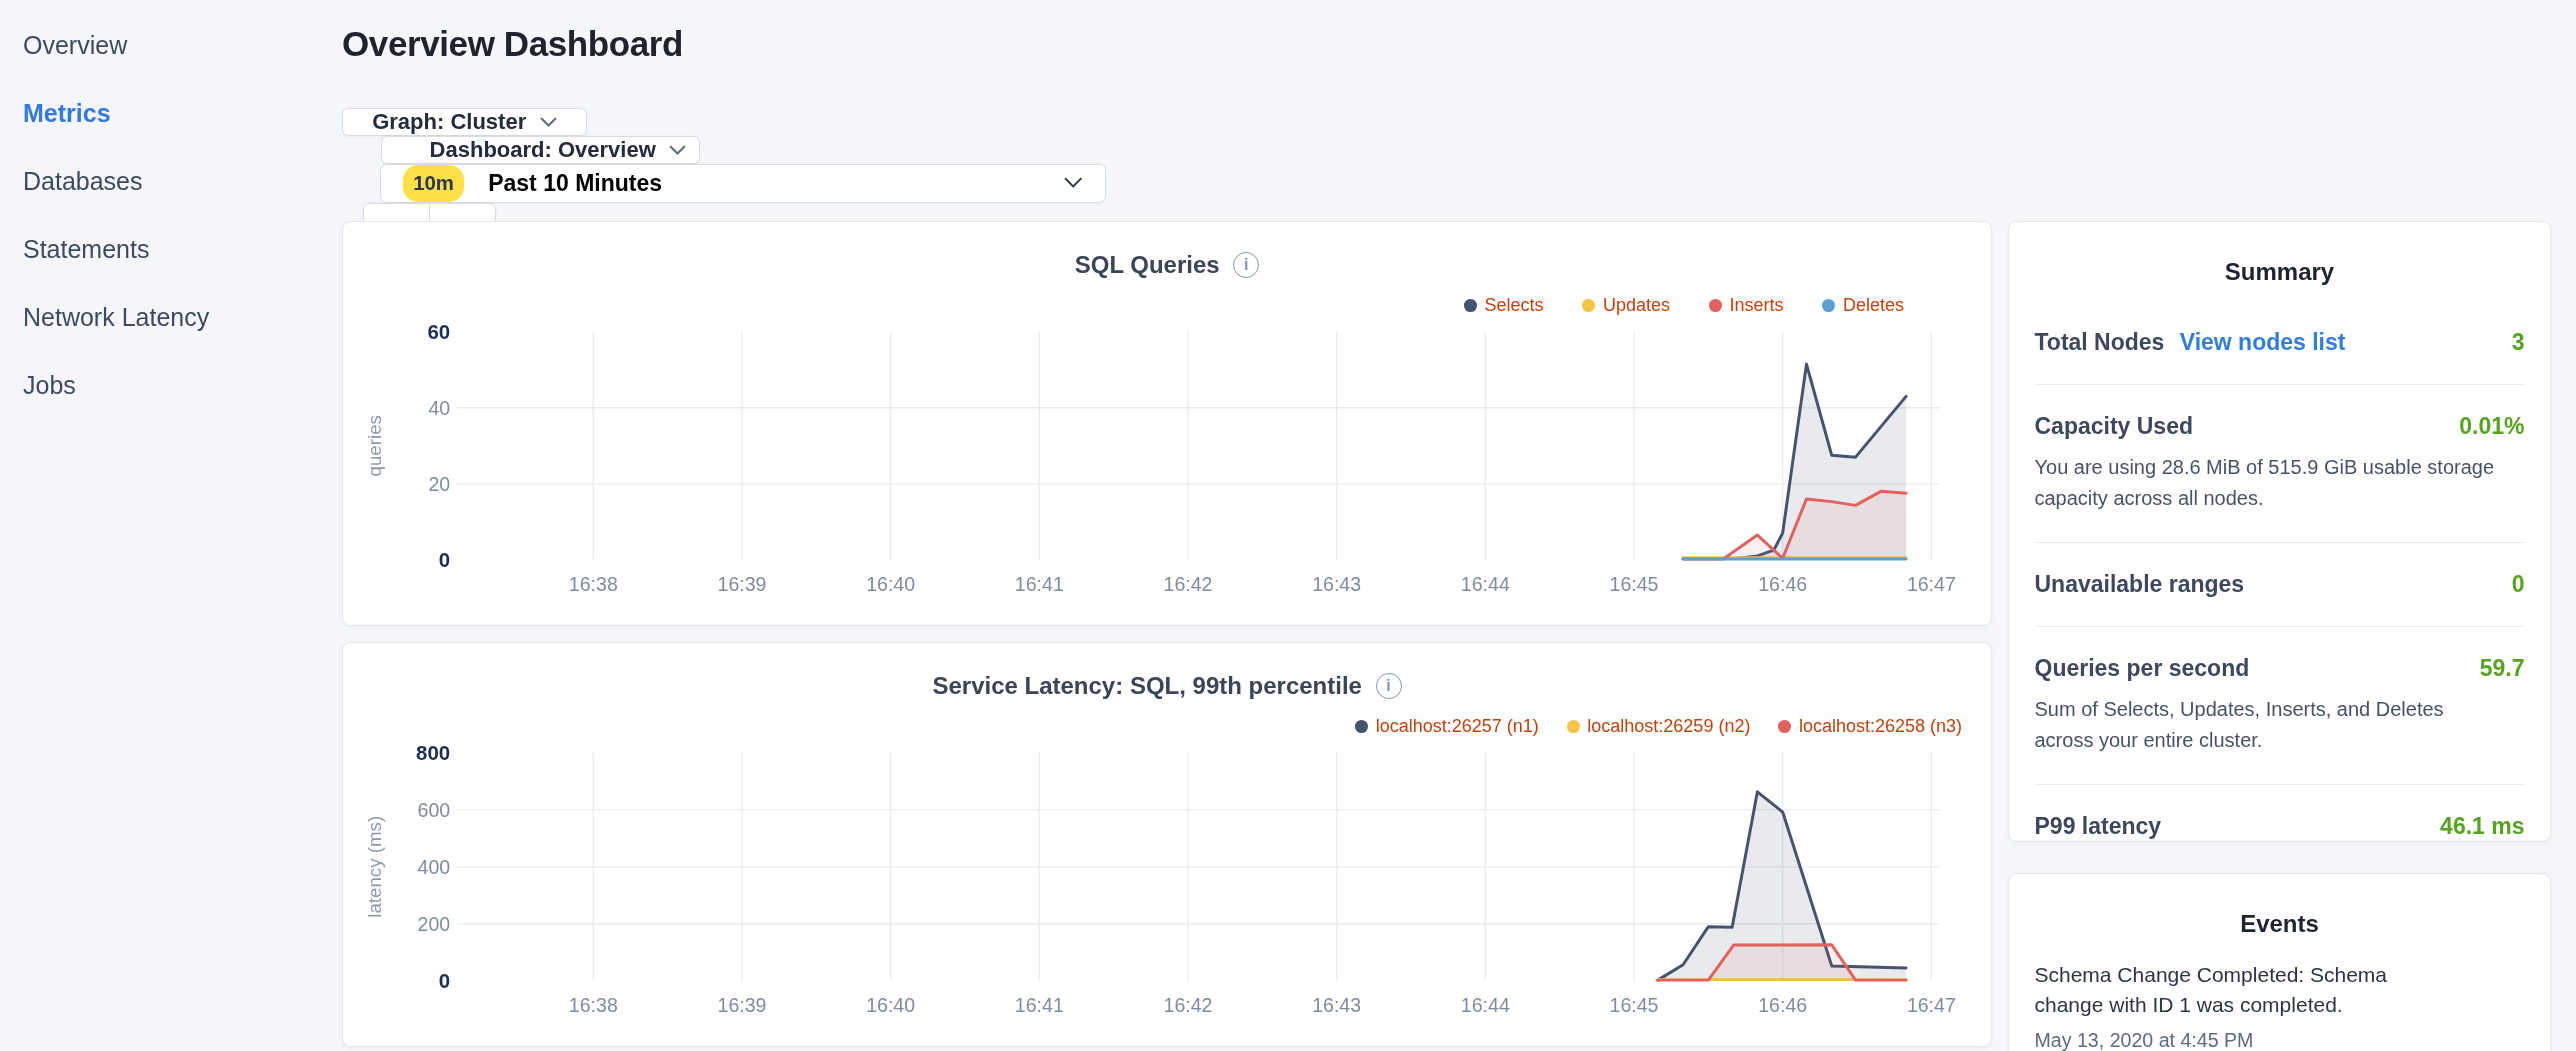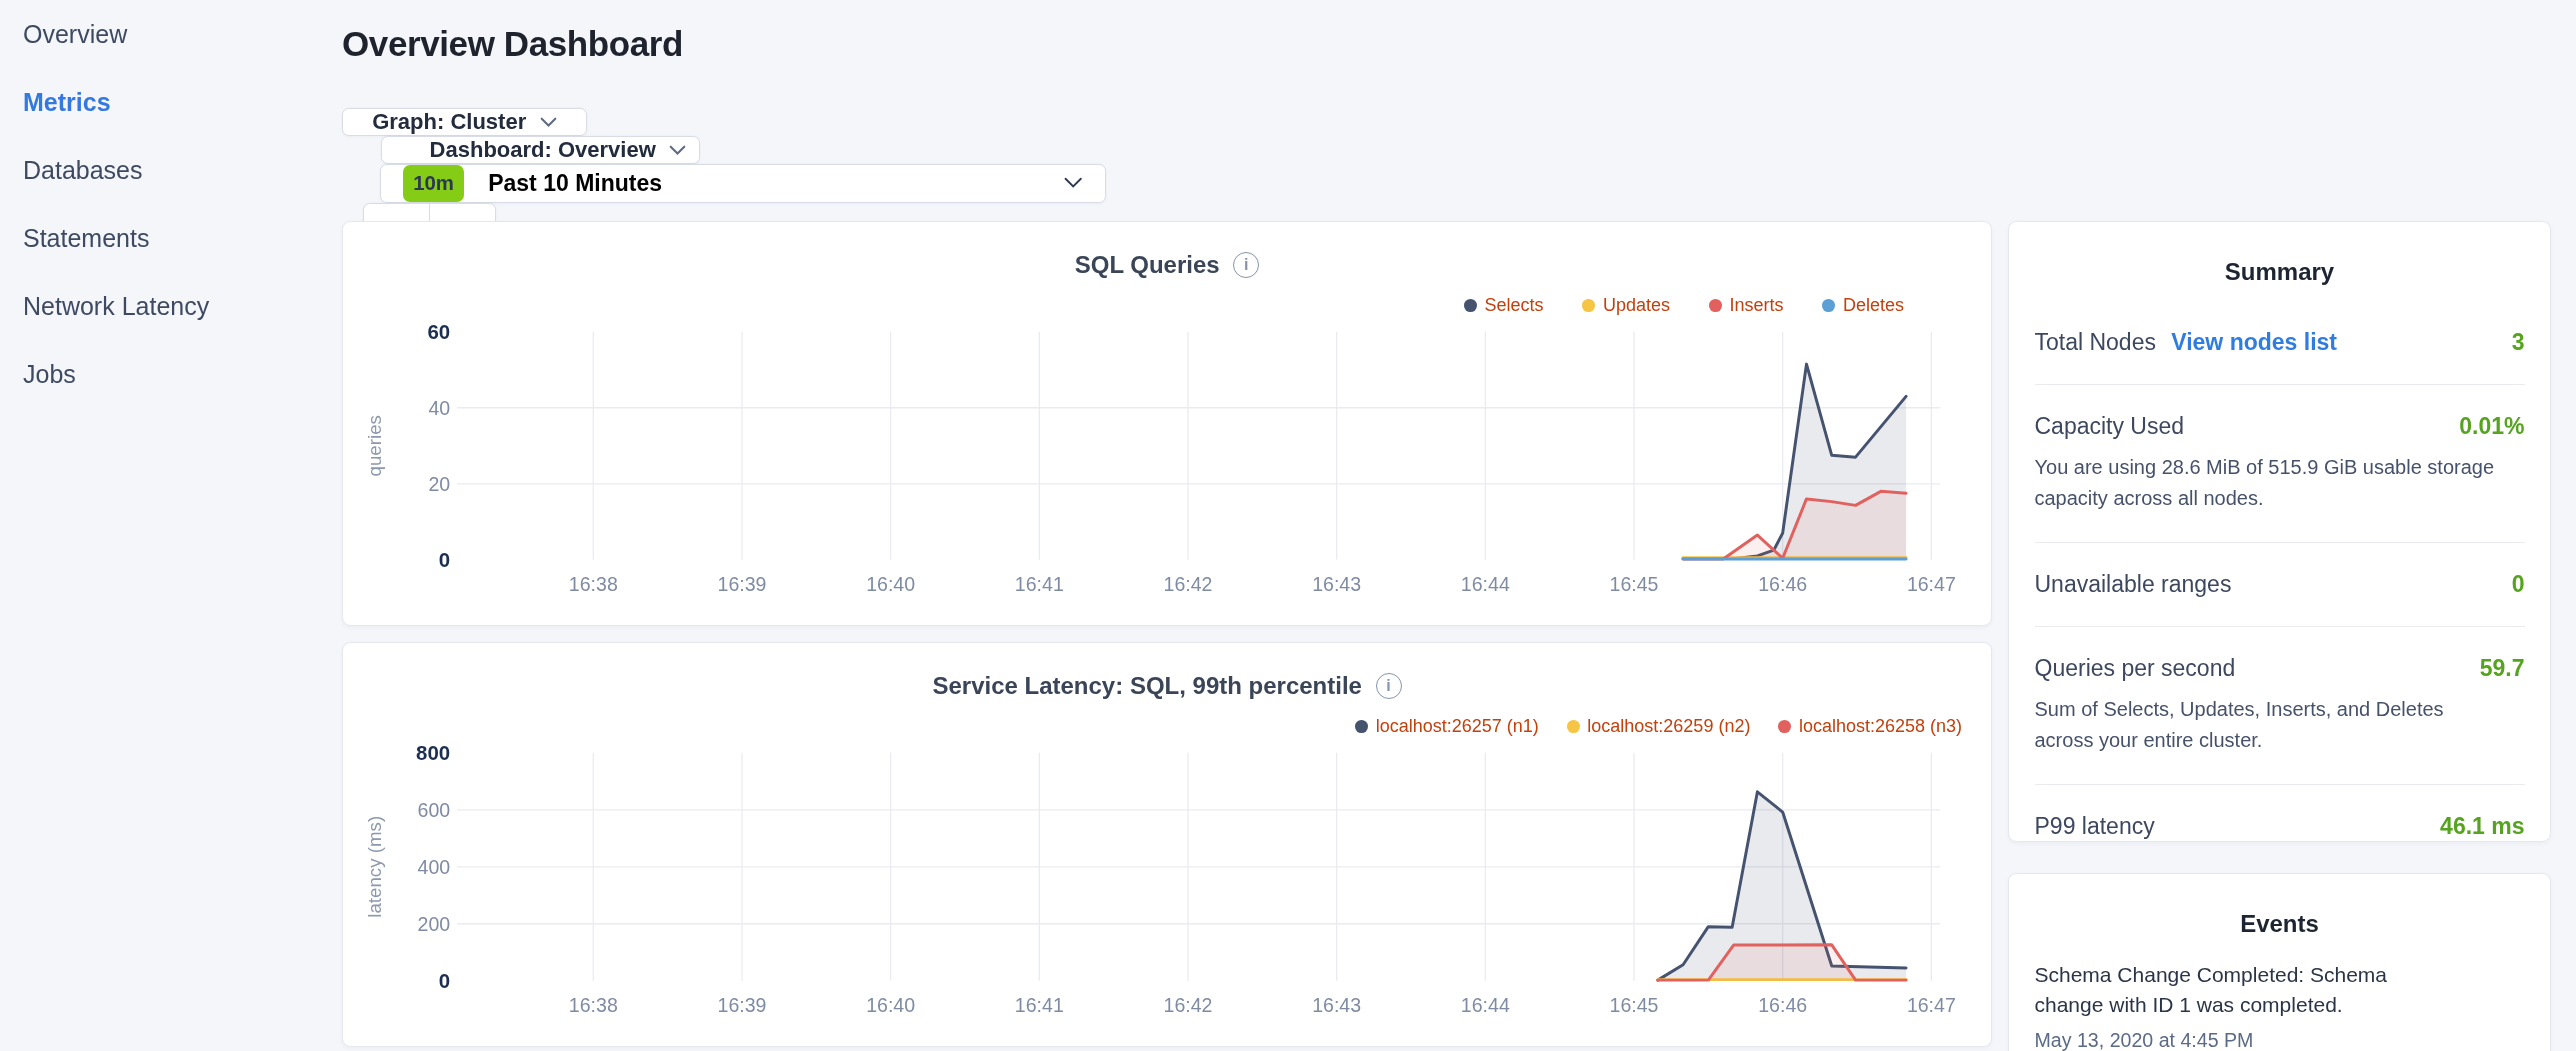--- a/index.html
+++ b/index.html
@@ -4,21 +4,21 @@
 <style>
   * { margin:0; padding:0; box-sizing:border-box; }
   html,body { width:2576px; height:1051px; }
   body {
     position:relative; overflow:hidden;
     background:#f4f6fa;
     font-family:"Liberation Sans", sans-serif;
     color:#242f45;
   }
   
-  .sidebar { position:absolute; left:0; top:0; width:340px; height:856px; padding-top:0; }
+  .sidebar { position:absolute; left:0; top:0; width:340px; height:856px; padding-top:11px; }
   .side-item {
     height:68px; display:flex; align-items:center; padding-left:23px;
     font-size:25px; color:#3e4a61; cursor:pointer;
   }
   .side-item.active { color:#3479e0; font-weight:bold; }
   
   .page-title {
     position:absolute; left:342px; top:24px;
     font-size:35px; font-weight:bold; color:#1e232d; letter-spacing:-0.4px;
   }
@@ -26,21 +26,21 @@
   .ctl-box {
     height:65px; background:#fff; border:0.9px solid #d8dce6; border-radius:6.8px;
     display:flex; align-items:center; box-shadow:0 0.9px 2.6px rgba(40,50,80,0.05); cursor:pointer;
   }
   .dd { justify-content:center; gap:13.6px; font-size:22px; font-weight:bold; color:#222c3d; }
   .dd-graph { width:245px; }
   .dd-dash  { width:319px; margin-left:39px;padding-left:35px; }
   .vdivider { width:0.9px; height:65px; background:#d8dce6; margin-left:36px; }
   .time-box { width:726px; margin-left:38px; padding:0 22px; }
   .time-badge {
-    background:#84cc16; border-radius:7px; padding:6.8px 10.2px;
+    background:#fde047; border-radius:15px; padding:6.8px 10.2px;
     font-size:20.4px; font-weight:bold; color:#2c3850;
   }
   .time-label { margin-left:24px; font-size:23px; font-weight:bold; color:#000000; }
   .time-caret { margin-left:auto; display:flex; align-items:center; }
   .arrows { width:133px; margin-left:21px; padding:0; }
   .arrow-cell { width:65px; height:100%; display:flex; align-items:center; justify-content:center; }
   .arrow-sep { width:0.9px; height:63px; background:#d8dce6; }
   .now-btn {
     width:95px; margin-left:19.6px; justify-content:center;
     font-size:23px; font-weight:bold; color:#be185d;
@@ -77,21 +77,21 @@
   .card-summary { left:2008px; top:221px; width:543px; height:621px; }
   .card-events  { left:2008px; top:873px; width:543px; height:255px; }
   .panel-title {
     padding-top:36px; text-align:center;
     font-size:24px; font-weight:bold; color:#1d2532;
   }
   .sum-rows { padding:15.3px 25.5px 0 25.5px; }
   .sum-row { padding:28px 0; border-bottom:0.9px solid #e9ebf1; }
   .sum-row:last-child { border-bottom:none; }
   .sum-head { display:flex; align-items:baseline; }
-  .sum-label { font-size:23px; font-weight:normal; color:#3d485f; }
+  .sum-label { font-size:23px; font-weight:bold; color:#3d485f; }
   .sum-link { font-size:23px; font-weight:bold; color:#2f7de1; margin-left:15.3px; cursor:pointer; }
   .sum-value { margin-left:auto; font-size:23px; font-weight:bold; color:#55a31f; }
   .sum-sub { margin-top:12px; font-size:20px; color:#46516a; line-height:1.55; max-width:463px; }
   .ev-body { padding:22px 25.5px 0 25.5px; }
   .ev-text { font-size:21px; color:#2b3547; line-height:1.45; max-width:408px; }
   .ev-time { margin-top:8.5px; font-size:19.6px; color:#5b6a85; }
 </style>
 </head>
 <body>
 

